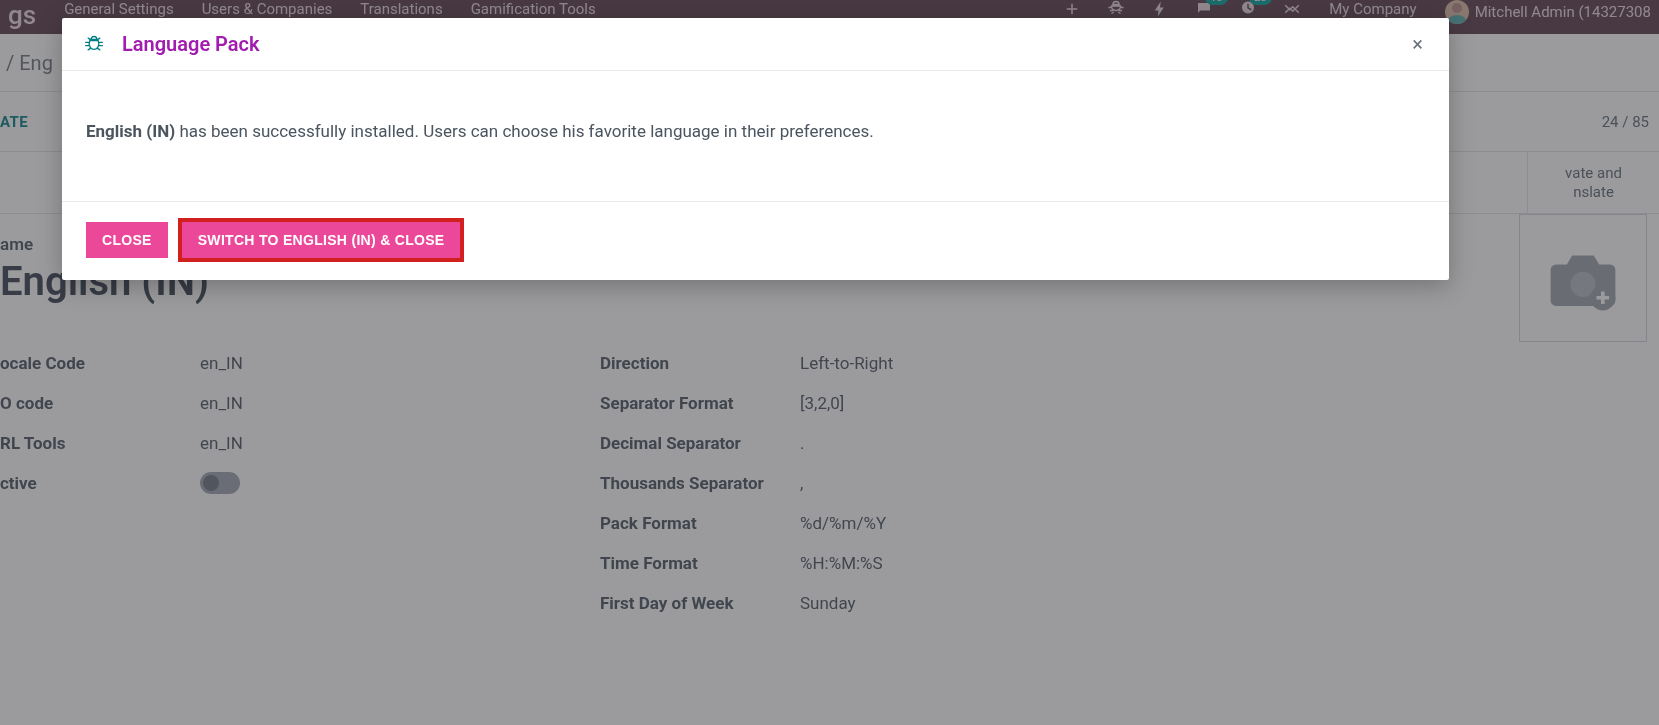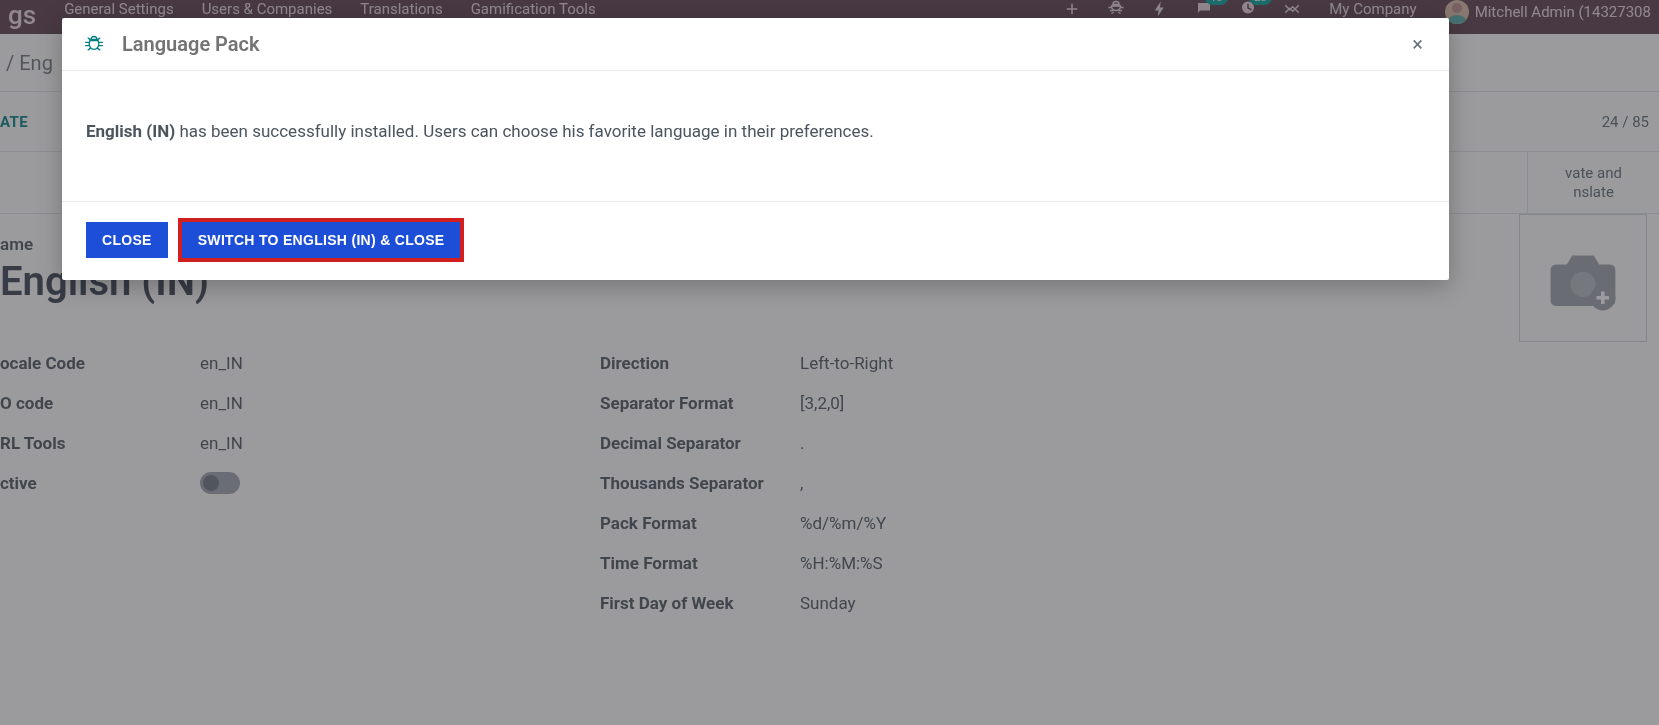--- a/index.html
+++ b/index.html
@@ -190,21 +190,21 @@
     border-bottom: 1px solid #e9ecef;
   }
   .modal-header .bug {
     width: 20px; height: 20px;
     margin-right: 18px;
   }
   .modal-header .bug svg { width: 20px; height: 20px; fill: #017e84; }
   .modal-header h4 {
     font-size: 20px;
     font-weight: 600;
-    color: #737373;
+    color: #a21caf;
   }
   .modal-header .close {
     margin-left: auto;
     font-size: 20px;
     color: #6b7280;
     cursor: pointer;
     padding: 0 4px;
   }
   .modal-body {
     padding: 48px 24px 56px 24px;
@@ -213,21 +213,21 @@
     line-height: 1.5;
   }
   .modal-body strong { font-weight: 700; }
   .modal-footer {
     border-top: 1px solid #e9ecef;
     padding: 20px 24px 22px 24px;
     display: flex;
     gap: 14px;
   }
   .btn-primary {
-    background: #1d4ed8;
+    background: #ec4899;
     color: #fff;
     border: none;
     padding: 10px 16px;
     font-size: 14px;
     font-weight: 700;
     letter-spacing: 0.3px;
     cursor: pointer;
   }
   .btn-primary.switch {
     outline: 4px solid #d21f1f;

